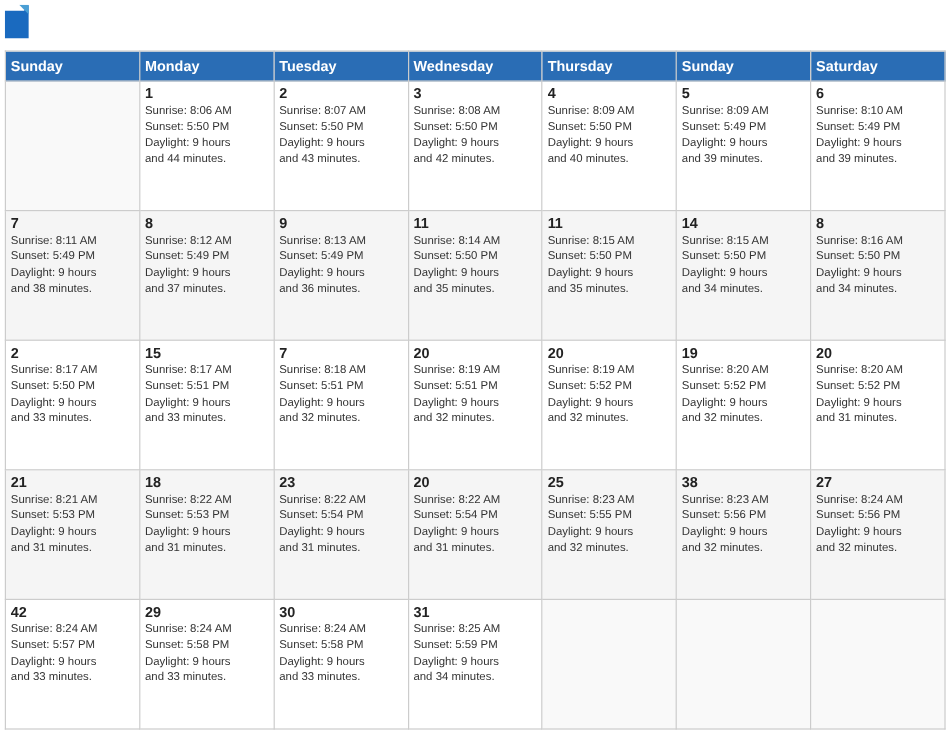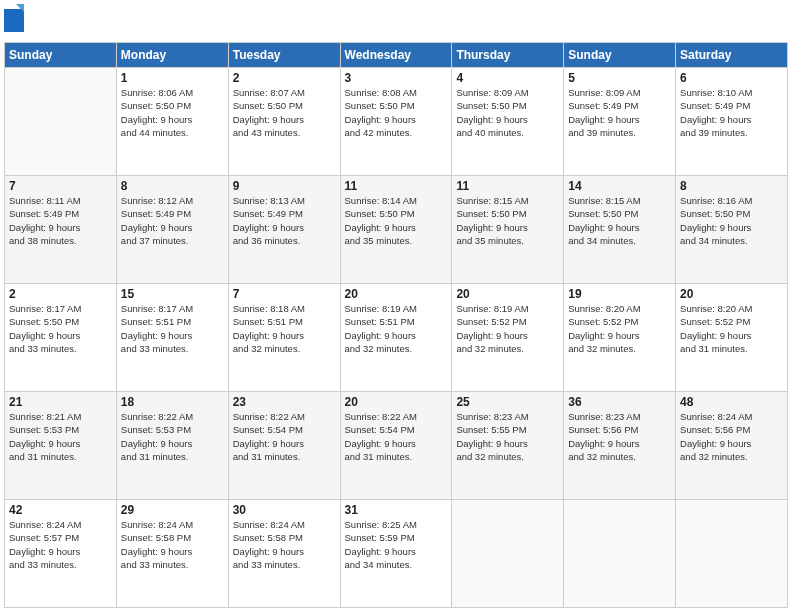--- a/index.html
+++ b/index.html
@@ -234,25 +234,25 @@
           </td>
           <td>
             <span class="day-number">20</span>
             <div class="cell-info">Sunrise: 8:22 AM<br>Sunset: 5:54 PM<br>Daylight: 9 hours<br>and 31 minutes.</div>
           </td>
           <td>
             <span class="day-number">25</span>
             <div class="cell-info">Sunrise: 8:23 AM<br>Sunset: 5:55 PM<br>Daylight: 9 hours<br>and 32 minutes.</div>
           </td>
           <td>
-            <span class="day-number">36</span>
+            <span class="day-number">38</span>
             <div class="cell-info">Sunrise: 8:23 AM<br>Sunset: 5:56 PM<br>Daylight: 9 hours<br>and 32 minutes.</div>
           </td>
           <td>
-            <span class="day-number">48</span>
+            <span class="day-number">27</span>
             <div class="cell-info">Sunrise: 8:24 AM<br>Sunset: 5:56 PM<br>Daylight: 9 hours<br>and 32 minutes.</div>
           </td>
         </tr>
         <tr>
           <td>
             <span class="day-number">42</span>
             <div class="cell-info">Sunrise: 8:24 AM<br>Sunset: 5:57 PM<br>Daylight: 9 hours<br>and 33 minutes.</div>
           </td>
           <td>
             <span class="day-number">29</span>

